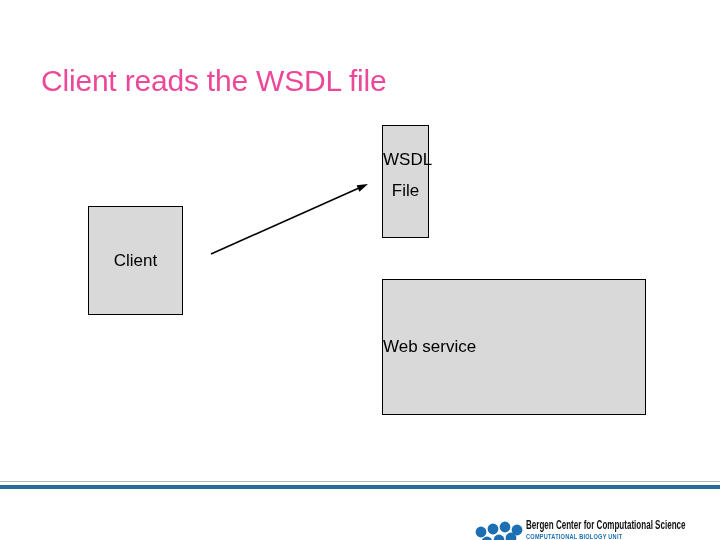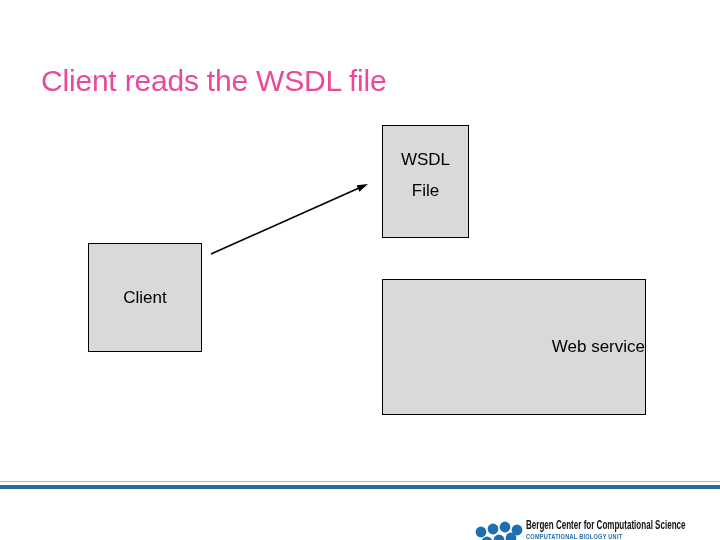--- a/index.html
+++ b/index.html
@@ -18,30 +18,30 @@
   }
 
   .box {
     position: absolute;
     background: var(--box-fill, #d9d9d9);
     border: 1px solid var(--box-border, #000);
     color: #000; font-size: 17px;
     box-sizing: border-box;
   }
   .box-wsdl {
-    left: 382px; top: 125px; width: 87px; height: 113px;
+    left: 382px; top: 125px; width: 47px; height: 113px;
     text-align: center; padding-top: 18px; line-height: 31px;
   }
   .box-client {
-    left: 88px; top: 206px; width: 114px; height: 109px;
-    display: flex; align-items: center; justify-content: center; margin-top: 37px;
+    left: 88px; top: 206px; width: 95px; height: 109px;
+    display: flex; align-items: center; justify-content: center;
   }
   .box-webservice {
     left: 382px; top: 279px; width: 264px; height: 136px;
-    display: flex; align-items: center; justify-content: flex-end;
+    display: flex; align-items: center; justify-content: flex-start;
   }
 
   .arrow-layer { position: absolute; left: 0; top: 0; width: 720px; height: 540px; pointer-events: none; }
 
   .divider-gray {
     position: absolute; left: 0; top: 481px; width: 720px; height: 1px;
     background: var(--divider-gray, #b3b3b3);
   }
   .divider-blue {
     position: absolute; left: 0; top: 485px; width: 720px; height: 4px;

